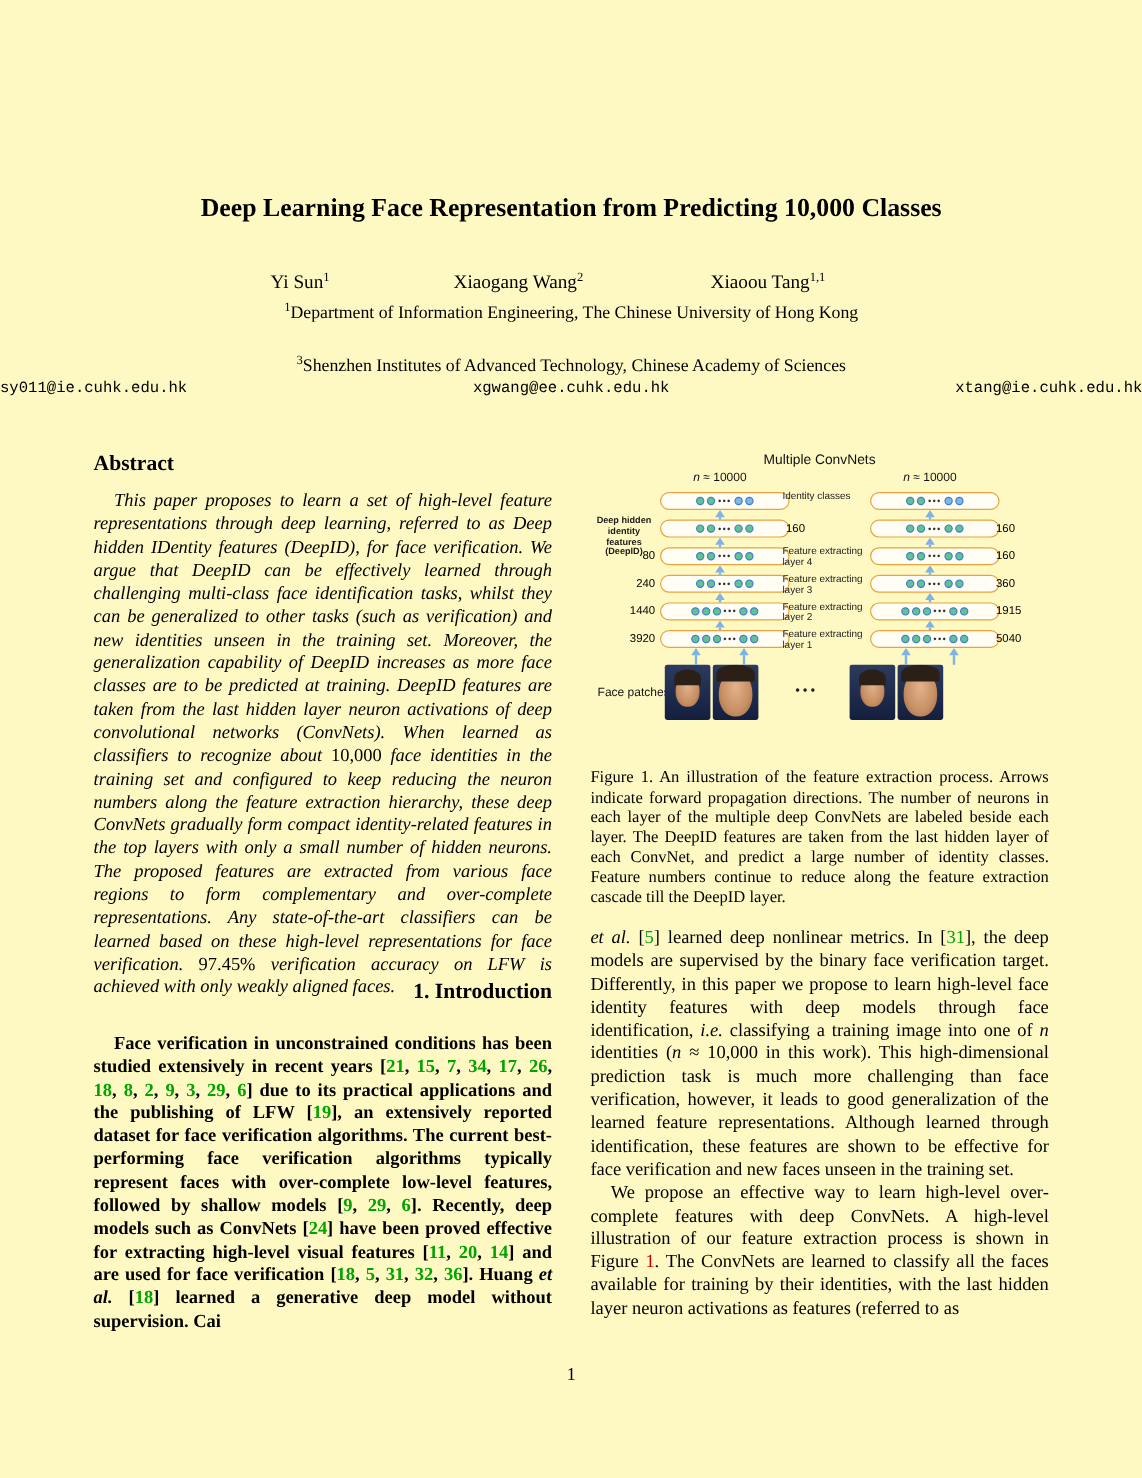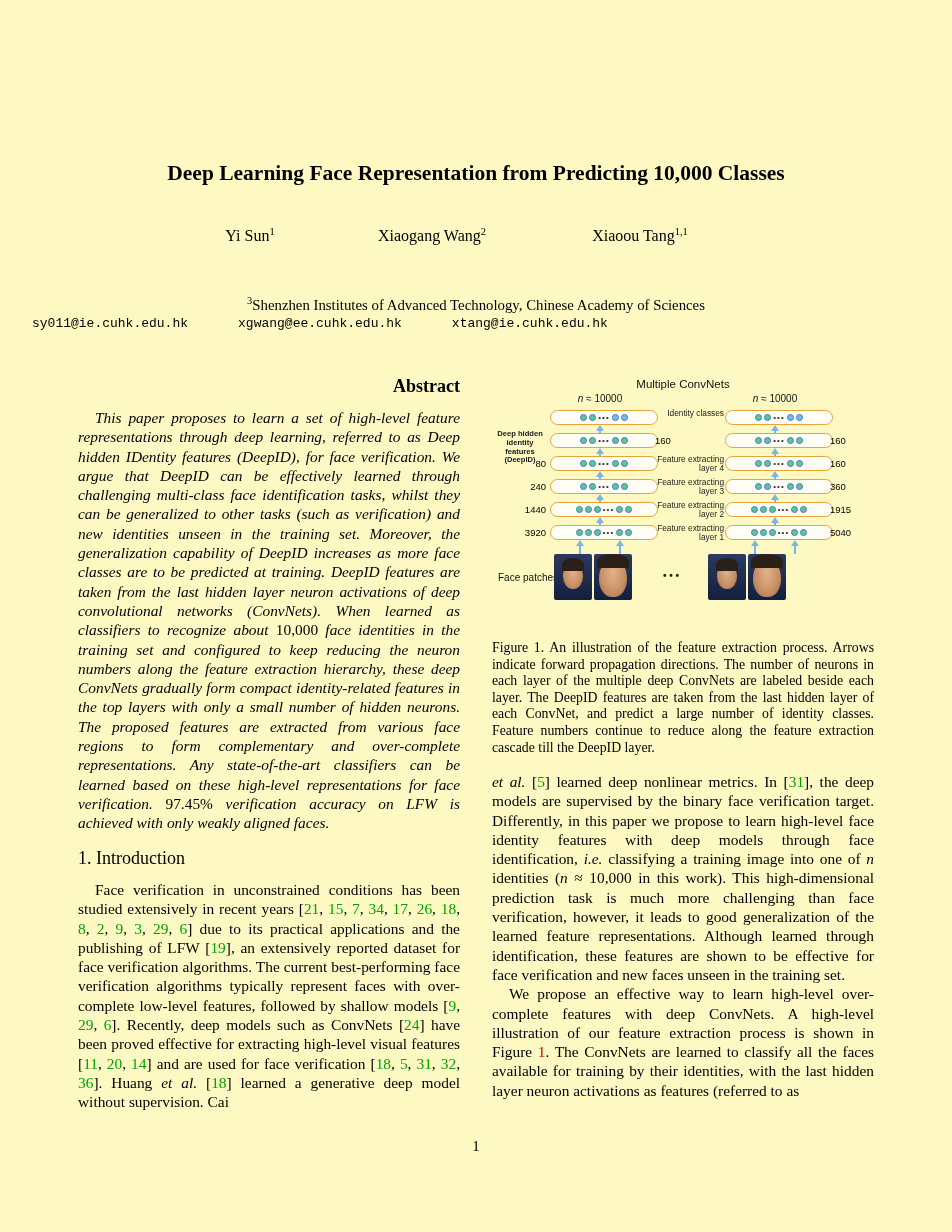--- a/index.html
+++ b/index.html
@@ -17,39 +17,39 @@
   .author {
     position:absolute; top:226px; transform:translateX(-50%);
     font-size:16px; white-space:nowrap;
   }
   sup { font-size:10.5px; }
   .affil {
     position:absolute; left:0; right:0; text-align:center; font-size:14.8px;
   }
   .emails {
     position:absolute; top:316px; left:0; right:0;
-    display:flex; justify-content:flex-start; gap:50px;
-    font-family:"Liberation Mono", monospace; font-size:13px;margin-left:32px;
+    display:flex; justify-content:space-between; gap:36px;
+    font-family:"Liberation Mono", monospace; font-size:13px;
   }
   
   .abstract-heading {
     position:absolute; left:78px; top:376px; width:382px;
-    text-align:right; font-weight:bold; font-size:18px;
+    text-align:left; font-weight:bold; font-size:18px;
   }
   .abstract-text {
     position:absolute; left:78px; top:408px; width:382px;
     font-style:italic; font-size:15.4px; line-height:19.5px;
     text-align:justify; text-indent:17px;
   }
   .intro-heading {
-    position:absolute; left:78px; top:848px; width:382px;
-    font-weight:normal; font-size:18px;
+    position:absolute; left:78px; top:816px; width:382px;
+    font-weight:bold; font-size:18px;text-align:right;
   }
   .body-col { font-size:15.4px; line-height:19.3px; text-align:justify; }
-  .intro-text { position:absolute; left:78px; top:880px; width:382px; }
+  .intro-text { position:absolute; left:78px; top:860px; width:382px;font-weight:bold; }
   .right-text { position:absolute; left:492px; top:772px; width:382px; }
   .right-text p { margin:0; }
   .right-text p.indent { text-indent:17px; }
   .intro-text p { margin:0; text-indent:17px; }
   .cite { color:#00a300; }
   .ref  { color:#d10000; }
   .up   { font-style:normal; }
   .page-number {
     position:absolute; top:1138px; left:0; right:0;
     text-align:center; font-size:15px;
@@ -68,21 +68,21 @@
     background:#fffdf4; display:flex; align-items:center; justify-content:center;
     gap:2px; padding:0 3px; box-sizing:content-box;
   }
   .fbox-left  { left:58px;  width:100px; }
   .fbox-right { left:233px; width:100px; }
   .c { width:7px; height:7px; border-radius:50%; background:#62c391; border:1px solid #3f7fce; box-sizing:border-box; flex:0 0 auto; }
   .c.blue { background:#7db8e8; }
   .fdots { font-size:8px; color:#333; letter-spacing:1px; }
   .fcenter {
     position:absolute; left:160px; width:72px; top:-1px;
-    font-size:8.3px; line-height:9px; text-align:right; color:#222;
+    font-size:8.3px; line-height:9px; text-align:left; color:#222;
   }
   .fnum-left  { position:absolute; left:14px;  width:40px; top:2px; text-align:right; font-size:9.5px; }
   .fnum-right { position:absolute; left:338px; width:42px; top:2px; text-align:left;  font-size:9.5px; }
   .fnum-mid   { position:absolute; left:163px; top:2px; font-size:9.5px; }
   .deepid-label {
     position:absolute; left:0; top:52px; width:56px;
     font-size:7.6px; line-height:8.8px; font-weight:bold;
     text-align:center; color:#1a1a1a;
   }
   .arrow { position:absolute; width:2.4px; background:#7fb2e5; }
@@ -129,20 +129,23 @@
   <div class="author" style="left:250px">
     <span>Yi Sun</span><sup>1</sup>
   </div>
   <div class="author" style="left:432px">
     <span>Xiaogang Wang</span><sup>2</sup>
   </div>
   <div class="author" style="left:640px">
     <span>Xiaoou Tang</span><sup>1,1</sup>
   </div>
 
+  <div class="affil" style="top:251px">
+    <sup>1</sup><span>Department of Information Engineering, The Chinese University of Hong Kong</span>
+  </div>
   <div class="affil" style="top:295px">
     <sup>3</sup><span>Shenzhen Institutes of Advanced Technology, Chinese Academy of Sciences</span>
   </div>
 
   <div class="emails">
     <span>sy011@ie.cuhk.edu.hk</span>
     <span>xgwang@ee.cuhk.edu.hk</span>
     <span>xtang@ie.cuhk.edu.hk</span>
   </div>
 

